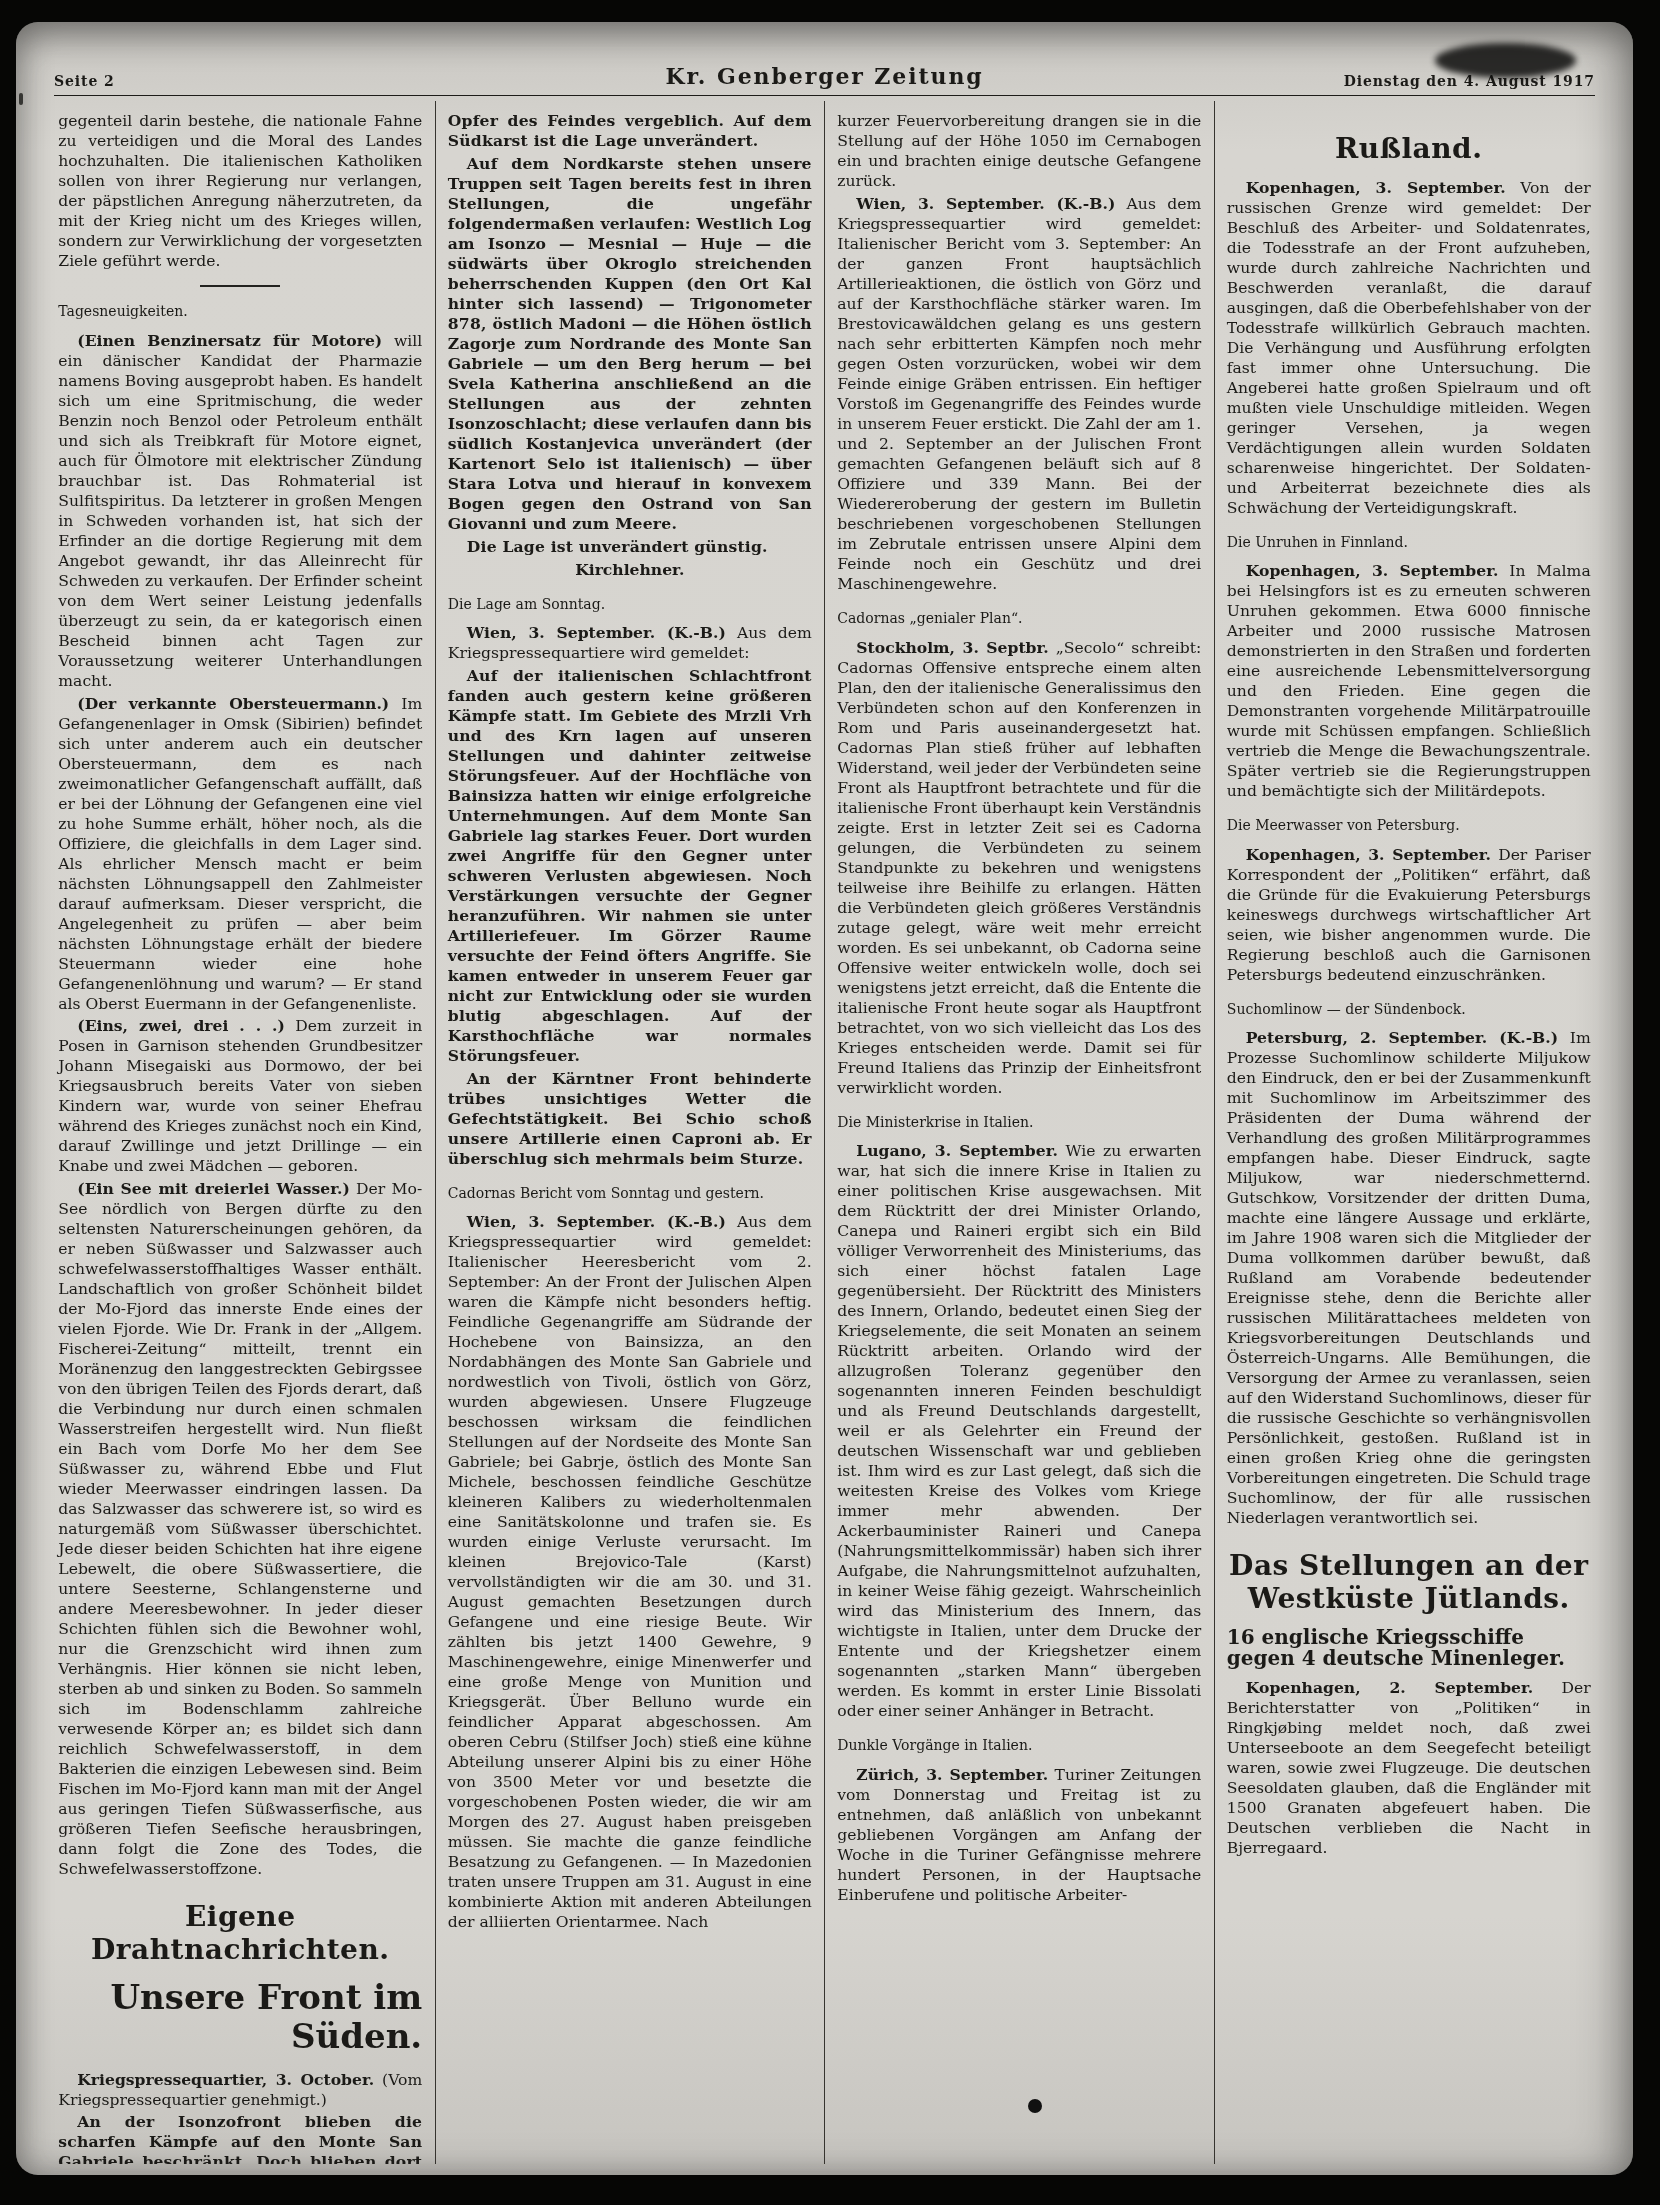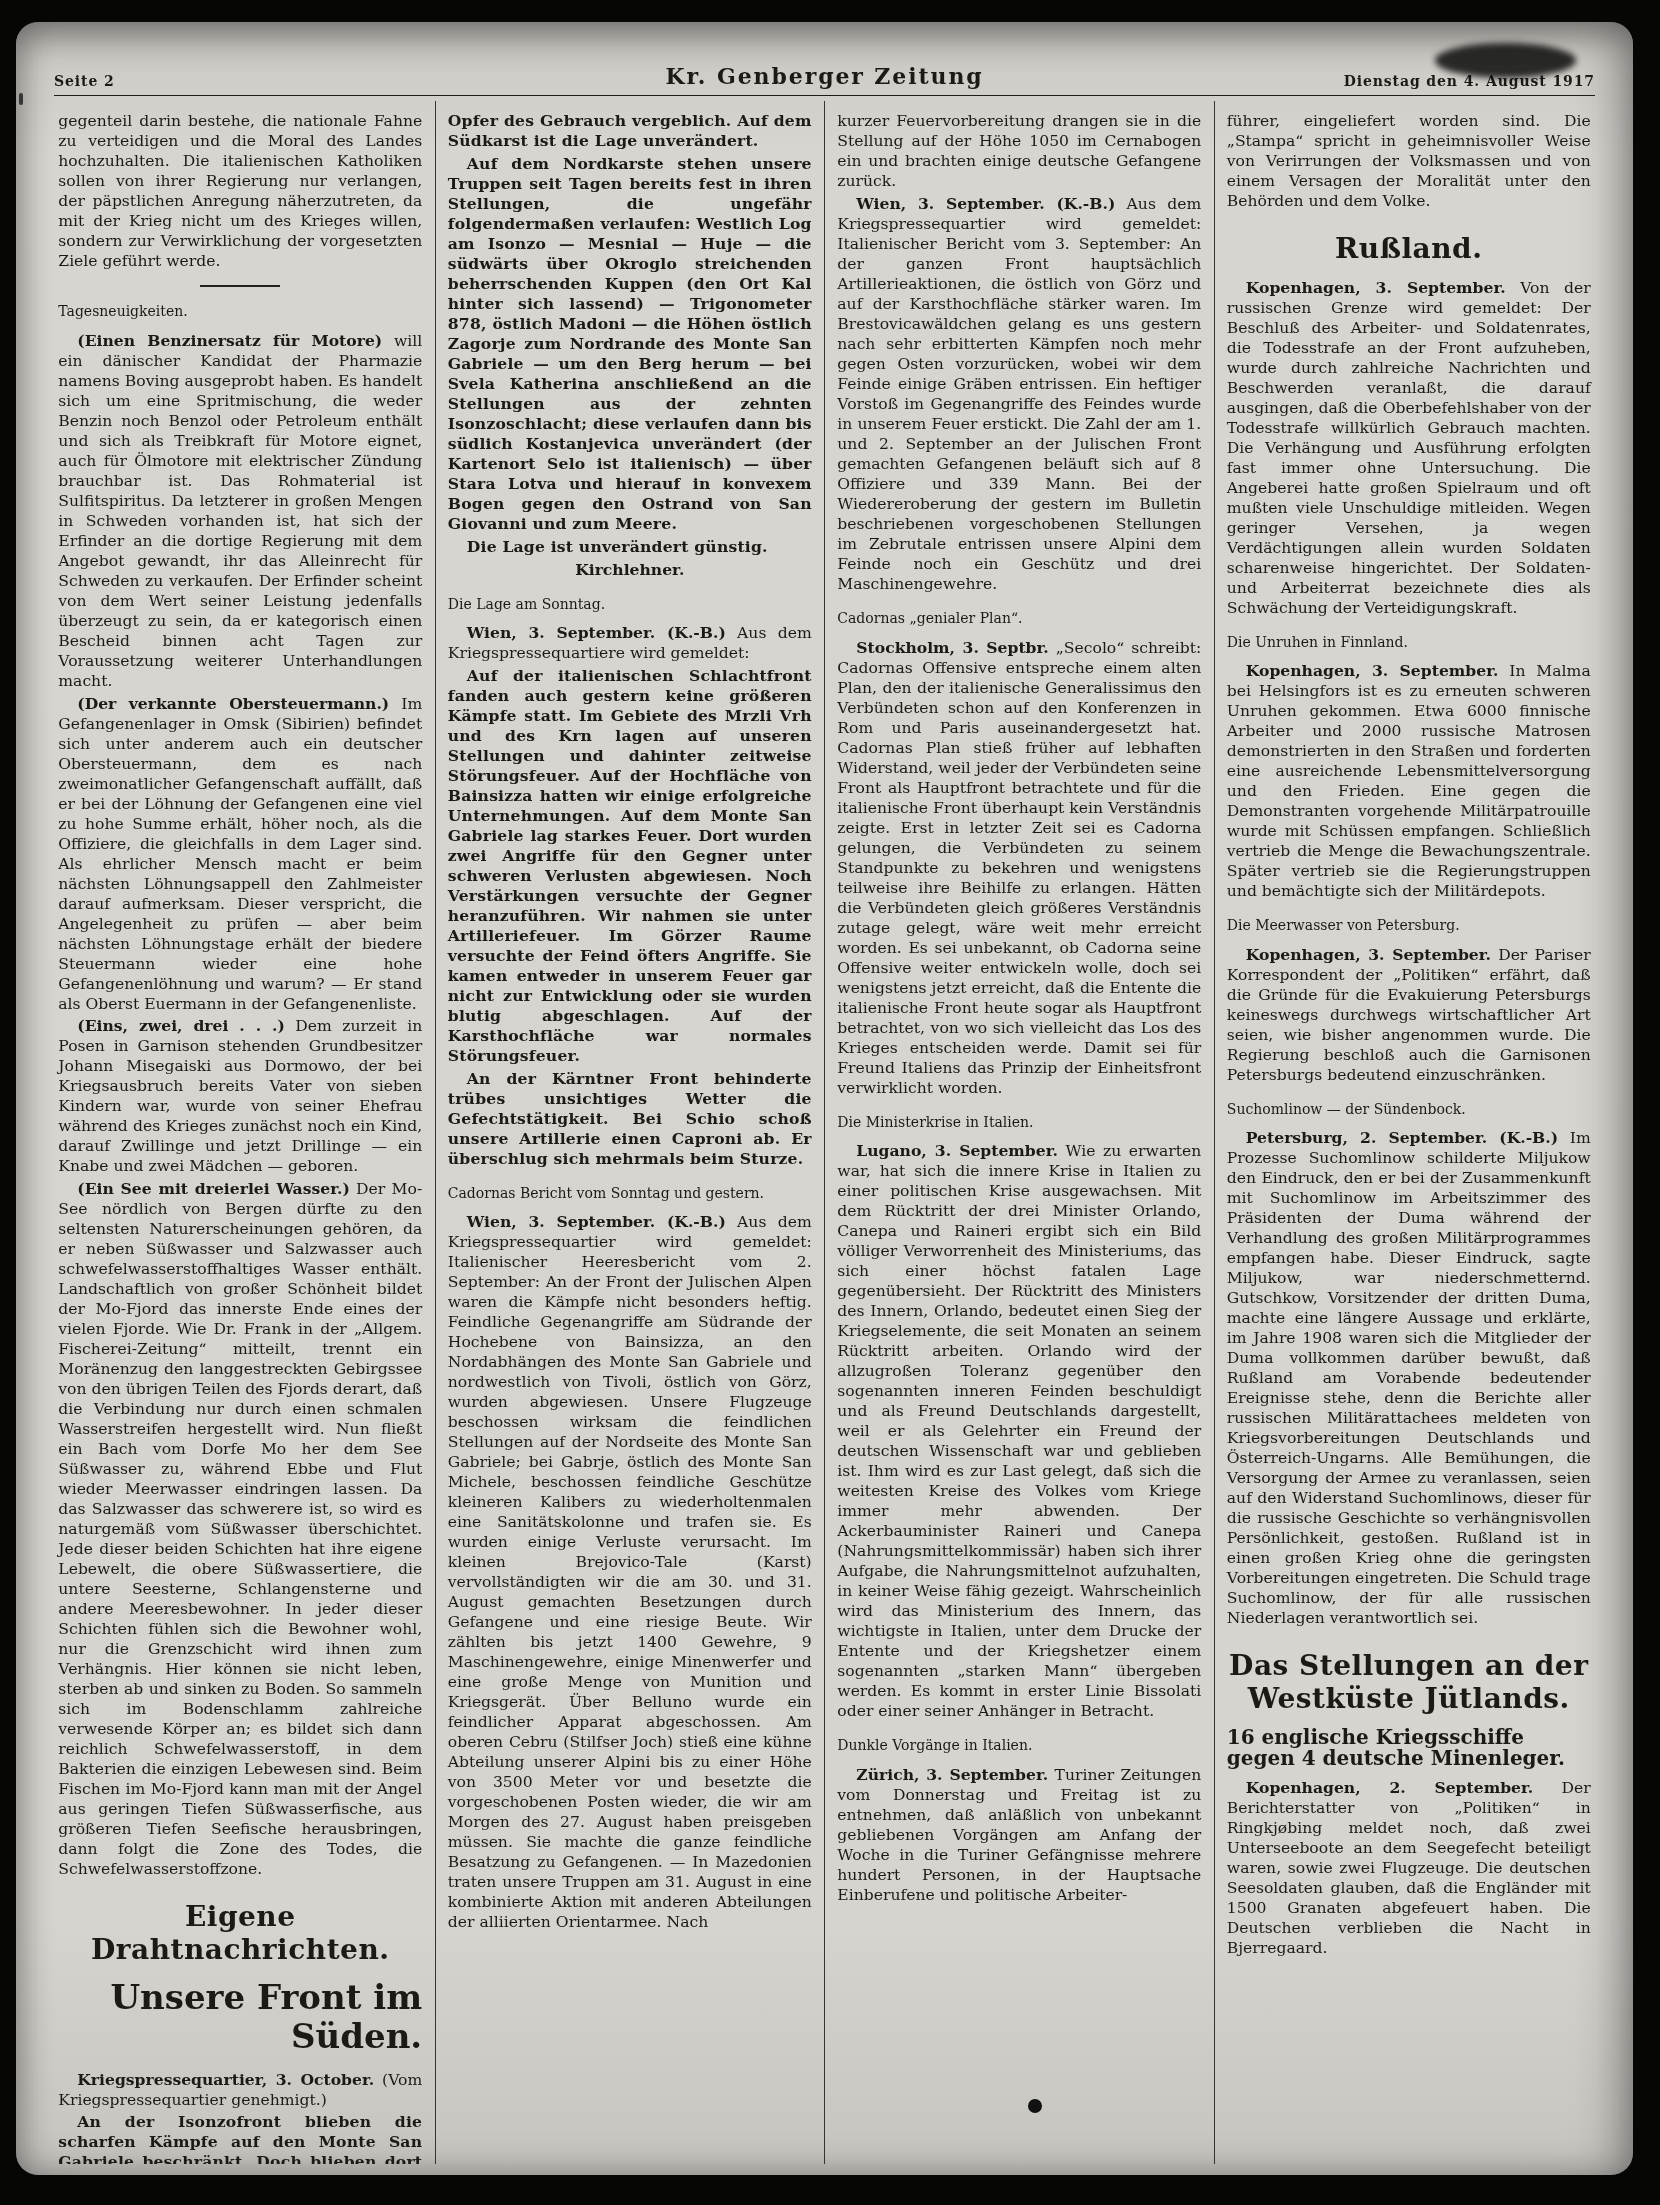--- a/index.html
+++ b/index.html
@@ -52,21 +52,21 @@
           <div class="blk para"><span class="lead">(Einen Benzinersatz für Motore)</span> <span>will ein dänischer Kandidat der Pharmazie namens Boving ausgeprobt haben. Es handelt sich um eine Spritmischung, die weder Benzin noch Benzol oder Petroleum enthält und sich als Treibkraft für Motore eignet, auch für Ölmotore mit elektrischer Zündung brauchbar ist. Das Rohmaterial ist Sulfitspiritus. Da letzterer in großen Mengen in Schweden vorhanden ist, hat sich der Erfinder an die dortige Regierung mit dem Angebot gewandt, ihr das Alleinrecht für Schweden zu verkaufen. Der Erfinder scheint von dem Wert seiner Leistung jedenfalls überzeugt zu sein, da er kategorisch einen Bescheid binnen acht Tagen zur Voraussetzung weiterer Unterhandlungen macht.</span></div>
           <div class="blk para"><span class="lead">(Der verkannte Obersteuermann.)</span> <span>Im Gefangenenlager in Omsk (Sibirien) befindet sich unter anderem auch ein deutscher Obersteuermann, dem es nach zweimonatlicher Gefangenschaft auffällt, daß er bei der Löhnung der Gefangenen eine viel zu hohe Summe erhält, höher noch, als die Offiziere, die gleichfalls in dem Lager sind. Als ehrlicher Mensch macht er beim nächsten Löhnungsappell den Zahlmeister darauf aufmerksam. Dieser verspricht, die Angelegenheit zu prüfen — aber beim nächsten Löhnungstage erhält der biedere Steuermann wieder eine hohe Gefangenenlöhnung und warum? — Er stand als Oberst Euermann in der Gefangenenliste.</span></div>
           <div class="blk para"><span class="lead">(Eins, zwei, drei . . .)</span> <span>Dem zurzeit in Posen in Garnison stehenden Grundbesitzer Johann Misegaiski aus Dormowo, der bei Kriegsausbruch bereits Vater von sieben Kindern war, wurde von seiner Ehefrau während des Krieges zunächst noch ein Kind, darauf Zwillinge und jetzt Drillinge — ein Knabe und zwei Mädchen — geboren.</span></div>
           <div class="blk para"><span class="lead">(Ein See mit dreierlei Wasser.)</span> <span>Der Mo-See nördlich von Bergen dürfte zu den seltensten Naturerscheinungen gehören, da er neben Süßwasser und Salzwasser auch schwefelwasserstoffhaltiges Wasser enthält. Landschaftlich von großer Schönheit bildet der Mo-Fjord das innerste Ende eines der vielen Fjorde. Wie Dr. Frank in der „Allgem. Fischerei-Zeitung“ mitteilt, trennt ein Moränenzug den langgestreckten Gebirgssee von den übrigen Teilen des Fjords derart, daß die Verbindung nur durch einen schmalen Wasserstreifen hergestellt wird. Nun fließt ein Bach vom Dorfe Mo her dem See Süßwasser zu, während Ebbe und Flut wieder Meerwasser eindringen lassen. Da das Salzwasser das schwerere ist, so wird es naturgemäß vom Süßwasser überschichtet. Jede dieser beiden Schichten hat ihre eigene Lebewelt, die obere Süßwassertiere, die untere Seesterne, Schlangensterne und andere Meeresbewohner. In jeder dieser Schichten fühlen sich die Bewohner wohl, nur die Grenzschicht wird ihnen zum Verhängnis. Hier können sie nicht leben, sterben ab und sinken zu Boden. So sammeln sich im Bodenschlamm zahlreiche verwesende Körper an; es bildet sich dann reichlich Schwefelwasserstoff, in dem Bakterien die einzigen Lebewesen sind. Beim Fischen im Mo-Fjord kann man mit der Angel aus geringen Tiefen Süßwasserfische, aus größeren Tiefen Seefische herausbringen, dann folgt die Zone des Todes, die Schwefelwasserstoffzone.</span></div>
           <div class="blk head-lg"><span>Eigene Drahtnachrichten.</span></div>
           <div class="blk head-xl"><span>Unsere Front im Süden.</span></div>
           <div class="blk para"><span class="lead">Kriegspressequartier, 3. October.</span> <span>(Vom Kriegspressequartier genehmigt.)</span></div>
           <div class="blk para b"><span>An der Isonzofront blieben die scharfen Kämpfe auf den Monte San Gabriele beschränkt. Doch blieben dort bisher alle die schweren</span></div>
         </div>
         <div class="col">
-          <div class="blk para b ni"><span>Opfer des Gebrauch vergeblich. Auf dem Südkarst ist die Lage unverändert.</span></div>
+          <div class="blk para b ni"><span>Opfer des Feindes vergeblich. Auf dem Südkarst ist die Lage unverändert.</span></div>
           <div class="blk para b"><span>Auf dem Nordkarste stehen unsere Truppen seit Tagen bereits fest in ihren Stellungen, die ungefähr folgendermaßen verlaufen: Westlich Log am Isonzo — Mesnial — Huje — die südwärts über Okroglo streichenden beherrschenden Kuppen (den Ort Kal hinter sich lassend) — Trigonometer 878, östlich Madoni — die Höhen östlich Zagorje zum Nordrande des Monte San Gabriele — um den Berg herum — bei Svela Katherina anschließend an die Stellungen aus der zehnten Isonzoschlacht; diese verlaufen dann bis südlich Kostanjevica unverändert (der Kartenort Selo ist italienisch) — über Stara Lotva und hierauf in konvexem Bogen gegen den Ostrand von San Giovanni und zum Meere.</span></div>
           <div class="blk para b"><span>Die Lage ist unverändert günstig.</span></div>
           <div class="blk center"><span>Kirchlehner.</span></div>
           <div class="blk head"><span>Die Lage am Sonntag.</span></div>
           <div class="blk para"><span class="lead">Wien, 3. September. (K.-B.)</span> <span>Aus dem Kriegspressequartiere wird gemeldet:</span></div>
           <div class="blk para b"><span>Auf der italienischen Schlachtfront fanden auch gestern keine größeren Kämpfe statt. Im Gebiete des Mrzli Vrh und des Krn lagen auf unseren Stellungen und dahinter zeitweise Störungsfeuer. Auf der Hochfläche von Bainsizza hatten wir einige erfolgreiche Unternehmungen. Auf dem Monte San Gabriele lag starkes Feuer. Dort wurden zwei Angriffe für den Gegner unter schweren Verlusten abgewiesen. Noch Verstärkungen versuchte der Gegner heranzuführen. Wir nahmen sie unter Artilleriefeuer. Im Görzer Raume versuchte der Feind öfters Angriffe. Sie kamen entweder in unserem Feuer gar nicht zur Entwicklung oder sie wurden blutig abgeschlagen. Auf der Karsthochfläche war normales Störungsfeuer.</span></div>
           <div class="blk para b"><span>An der Kärntner Front behinderte trübes unsichtiges Wetter die Gefechtstätigkeit. Bei Schio schoß unsere Artillerie einen Caproni ab. Er überschlug sich mehrmals beim Sturze.</span></div>
           <div class="blk head"><span>Cadornas Bericht vom Sonntag und gestern.</span></div>
           <div class="blk para"><span class="lead">Wien, 3. September. (K.-B.)</span> <span>Aus dem Kriegspressequartier wird gemeldet: Italienischer Heeresbericht vom 2. September: An der Front der Julischen Alpen waren die Kämpfe nicht besonders heftig. Feindliche Gegenangriffe am Südrande der Hochebene von Bainsizza, an den Nordabhängen des Monte San Gabriele und nordwestlich von Tivoli, östlich von Görz, wurden abgewiesen. Unsere Flugzeuge beschossen wirksam die feindlichen Stellungen auf der Nordseite des Monte San Gabriele; bei Gabrje, östlich des Monte San Michele, beschossen feindliche Geschütze kleineren Kalibers zu wiederholtenmalen eine Sanitätskolonne und trafen sie. Es wurden einige Verluste verursacht. Im kleinen Brejovico-Tale (Karst) vervollständigten wir die am 30. und 31. August gemachten Besetzungen durch Gefangene und eine riesige Beute. Wir zählten bis jetzt 1400 Gewehre, 9 Maschinengewehre, einige Minenwerfer und eine große Menge von Munition und Kriegsgerät. Über Belluno wurde ein feindlicher Apparat abgeschossen. Am oberen Cebru (Stilfser Joch) stieß eine kühne Abteilung unserer Alpini bis zu einer Höhe von 3500 Meter vor und besetzte die vorgeschobenen Posten wieder, die wir am Morgen des 27. August haben preisgeben müssen. Sie machte die ganze feindliche Besatzung zu Gefangenen. — In Mazedonien traten unsere Truppen am 31. August in eine kombinierte Aktion mit anderen Abteilungen der alliierten Orientarmee. Nach</span></div>
         </div>
@@ -74,21 +74,20 @@
           <div class="blk para ni"><span>kurzer Feuervorbereitung drangen sie in die Stellung auf der Höhe 1050 im Cernabogen ein und brachten einige deutsche Gefangene zurück.</span></div>
           <div class="blk para"><span class="lead">Wien, 3. September. (K.-B.)</span> <span>Aus dem Kriegspressequartier wird gemeldet: Italienischer Bericht vom 3. September: An der ganzen Front hauptsächlich Artillerieaktionen, die östlich von Görz und auf der Karsthochfläche stärker waren. Im Brestovicawäldchen gelang es uns gestern nach sehr erbitterten Kämpfen noch mehr gegen Osten vorzurücken, wobei wir dem Feinde einige Gräben entrissen. Ein heftiger Vorstoß im Gegenangriffe des Feindes wurde in unserem Feuer erstickt. Die Zahl der am 1. und 2. September an der Julischen Front gemachten Gefangenen beläuft sich auf 8 Offiziere und 339 Mann. Bei der Wiedereroberung der gestern im Bulletin beschriebenen vorgeschobenen Stellungen im Zebrutale entrissen unsere Alpini dem Feinde noch ein Geschütz und drei Maschinengewehre.</span></div>
           <div class="blk head"><span>Cadornas „genialer Plan“.</span></div>
           <div class="blk para"><span class="lead">Stockholm, 3. Septbr.</span> <span>„Secolo“ schreibt: Cadornas Offensive entspreche einem alten Plan, den der italienische Generalissimus den Verbündeten schon auf den Konferenzen in Rom und Paris auseinandergesetzt hat. Cadornas Plan stieß früher auf lebhaften Widerstand, weil jeder der Verbündeten seine Front als Hauptfront betrachtete und für die italienische Front überhaupt kein Verständnis zeigte. Erst in letzter Zeit sei es Cadorna gelungen, die Verbündeten zu seinem Standpunkte zu bekehren und wenigstens teilweise ihre Beihilfe zu erlangen. Hätten die Verbündeten gleich größeres Verständnis zutage gelegt, wäre weit mehr erreicht worden. Es sei unbekannt, ob Cadorna seine Offensive weiter entwickeln wolle, doch sei wenigstens jetzt erreicht, daß die Entente die italienische Front heute sogar als Hauptfront betrachtet, von wo sich vielleicht das Los des Krieges entscheiden werde. Damit sei für Freund Italiens das Prinzip der Einheitsfront verwirklicht worden.</span></div>
           <div class="blk head"><span>Die Ministerkrise in Italien.</span></div>
           <div class="blk para"><span class="lead">Lugano, 3. September.</span> <span>Wie zu erwarten war, hat sich die innere Krise in Italien zu einer politischen Krise ausgewachsen. Mit dem Rücktritt der drei Minister Orlando, Canepa und Raineri ergibt sich ein Bild völliger Verworrenheit des Ministeriums, das sich einer höchst fatalen Lage gegenübersieht. Der Rücktritt des Ministers des Innern, Orlando, bedeutet einen Sieg der Kriegselemente, die seit Monaten an seinem Rücktritt arbeiten. Orlando wird der allzugroßen Toleranz gegenüber den sogenannten inneren Feinden beschuldigt und als Freund Deutschlands dargestellt, weil er als Gelehrter ein Freund der deutschen Wissenschaft war und geblieben ist. Ihm wird es zur Last gelegt, daß sich die weitesten Kreise des Volkes vom Kriege immer mehr abwenden. Der Ackerbauminister Raineri und Canepa (Nahrungsmittelkommissär) haben sich ihrer Aufgabe, die Nahrungsmittelnot aufzuhalten, in keiner Weise fähig gezeigt. Wahrscheinlich wird das Ministerium des Innern, das wichtigste in Italien, unter dem Drucke der Entente und der Kriegshetzer einem sogenannten „starken Mann“ übergeben werden. Es kommt in erster Linie Bissolati oder einer seiner Anhänger in Betracht.</span></div>
           <div class="blk head"><span>Dunkle Vorgänge in Italien.</span></div>
           <div class="blk para"><span class="lead">Zürich, 3. September.</span> <span>Turiner Zeitungen vom Donnerstag und Freitag ist zu entnehmen, daß anläßlich von unbekannt gebliebenen Vorgängen am Anfang der Woche in die Turiner Gefängnisse mehrere hundert Personen, in der Hauptsache Einberufene und politische Arbeiter-</span></div>
         </div>
         <div class="col">
-          <div class="blk para ni"><span>führer, eingeliefert worden sind. Die „Stampa“ spricht in geheimnisvoller Weise von Verirrungen der Volksmassen und von einem Versagen der Moralität unter den Behörden und dem Volke.</span></div>
           <div class="blk head-lg"><span>Rußland.</span></div>
           <div class="blk para"><span class="lead">Kopenhagen, 3. September.</span> <span>Von der russischen Grenze wird gemeldet: Der Beschluß des Arbeiter- und Soldatenrates, die Todesstrafe an der Front aufzuheben, wurde durch zahlreiche Nachrichten und Beschwerden veranlaßt, die darauf ausgingen, daß die Oberbefehlshaber von der Todesstrafe willkürlich Gebrauch machten. Die Verhängung und Ausführung erfolgten fast immer ohne Untersuchung. Die Angeberei hatte großen Spielraum und oft mußten viele Unschuldige mitleiden. Wegen geringer Versehen, ja wegen Verdächtigungen allein wurden Soldaten scharenweise hingerichtet. Der Soldaten- und Arbeiterrat bezeichnete dies als Schwächung der Verteidigungskraft.</span></div>
           <div class="blk head"><span>Die Unruhen in Finnland.</span></div>
           <div class="blk para"><span class="lead">Kopenhagen, 3. September.</span> <span>In Malma bei Helsingfors ist es zu erneuten schweren Unruhen gekommen. Etwa 6000 finnische Arbeiter und 2000 russische Matrosen demonstrierten in den Straßen und forderten eine ausreichende Lebensmittelversorgung und den Frieden. Eine gegen die Demonstranten vorgehende Militärpatrouille wurde mit Schüssen empfangen. Schließlich vertrieb die Menge die Bewachungszentrale. Später vertrieb sie die Regierungstruppen und bemächtigte sich der Militärdepots.</span></div>
           <div class="blk head"><span>Die Meerwasser von Petersburg.</span></div>
           <div class="blk para"><span class="lead">Kopenhagen, 3. September.</span> <span>Der Pariser Korrespondent der „Politiken“ erfährt, daß die Gründe für die Evakuierung Petersburgs keineswegs durchwegs wirtschaftlicher Art seien, wie bisher angenommen wurde. Die Regierung beschloß auch die Garnisonen Petersburgs bedeutend einzuschränken.</span></div>
           <div class="blk head"><span>Suchomlinow — der Sündenbock.</span></div>
           <div class="blk para"><span class="lead">Petersburg, 2. September. (K.-B.)</span> <span>Im Prozesse Suchomlinow schilderte Miljukow den Eindruck, den er bei der Zusammenkunft mit Suchomlinow im Arbeitszimmer des Präsidenten der Duma während der Verhandlung des großen Militärprogrammes empfangen habe. Dieser Eindruck, sagte Miljukow, war niederschmetternd. Gutschkow, Vorsitzender der dritten Duma, machte eine längere Aussage und erklärte, im Jahre 1908 waren sich die Mitglieder der Duma vollkommen darüber bewußt, daß Rußland am Vorabende bedeutender Ereignisse stehe, denn die Berichte aller russischen Militärattachees meldeten von Kriegsvorbereitungen Deutschlands und Österreich-Ungarns. Alle Bemühungen, die Versorgung der Armee zu veranlassen, seien auf den Widerstand Suchomlinows, dieser für die russische Geschichte so verhängnisvollen Persönlichkeit, gestoßen. Rußland ist in einen großen Krieg ohne die geringsten Vorbereitungen eingetreten. Die Schuld trage Suchomlinow, der für alle russischen Niederlagen verantwortlich sei.</span></div>
           <div class="blk head-lg"><span>Das Stellungen an der Westküste Jütlands.</span></div>
           <div class="blk subhead"><span>16 englische Kriegsschiffe gegen 4 deutsche Minenleger.</span></div>

